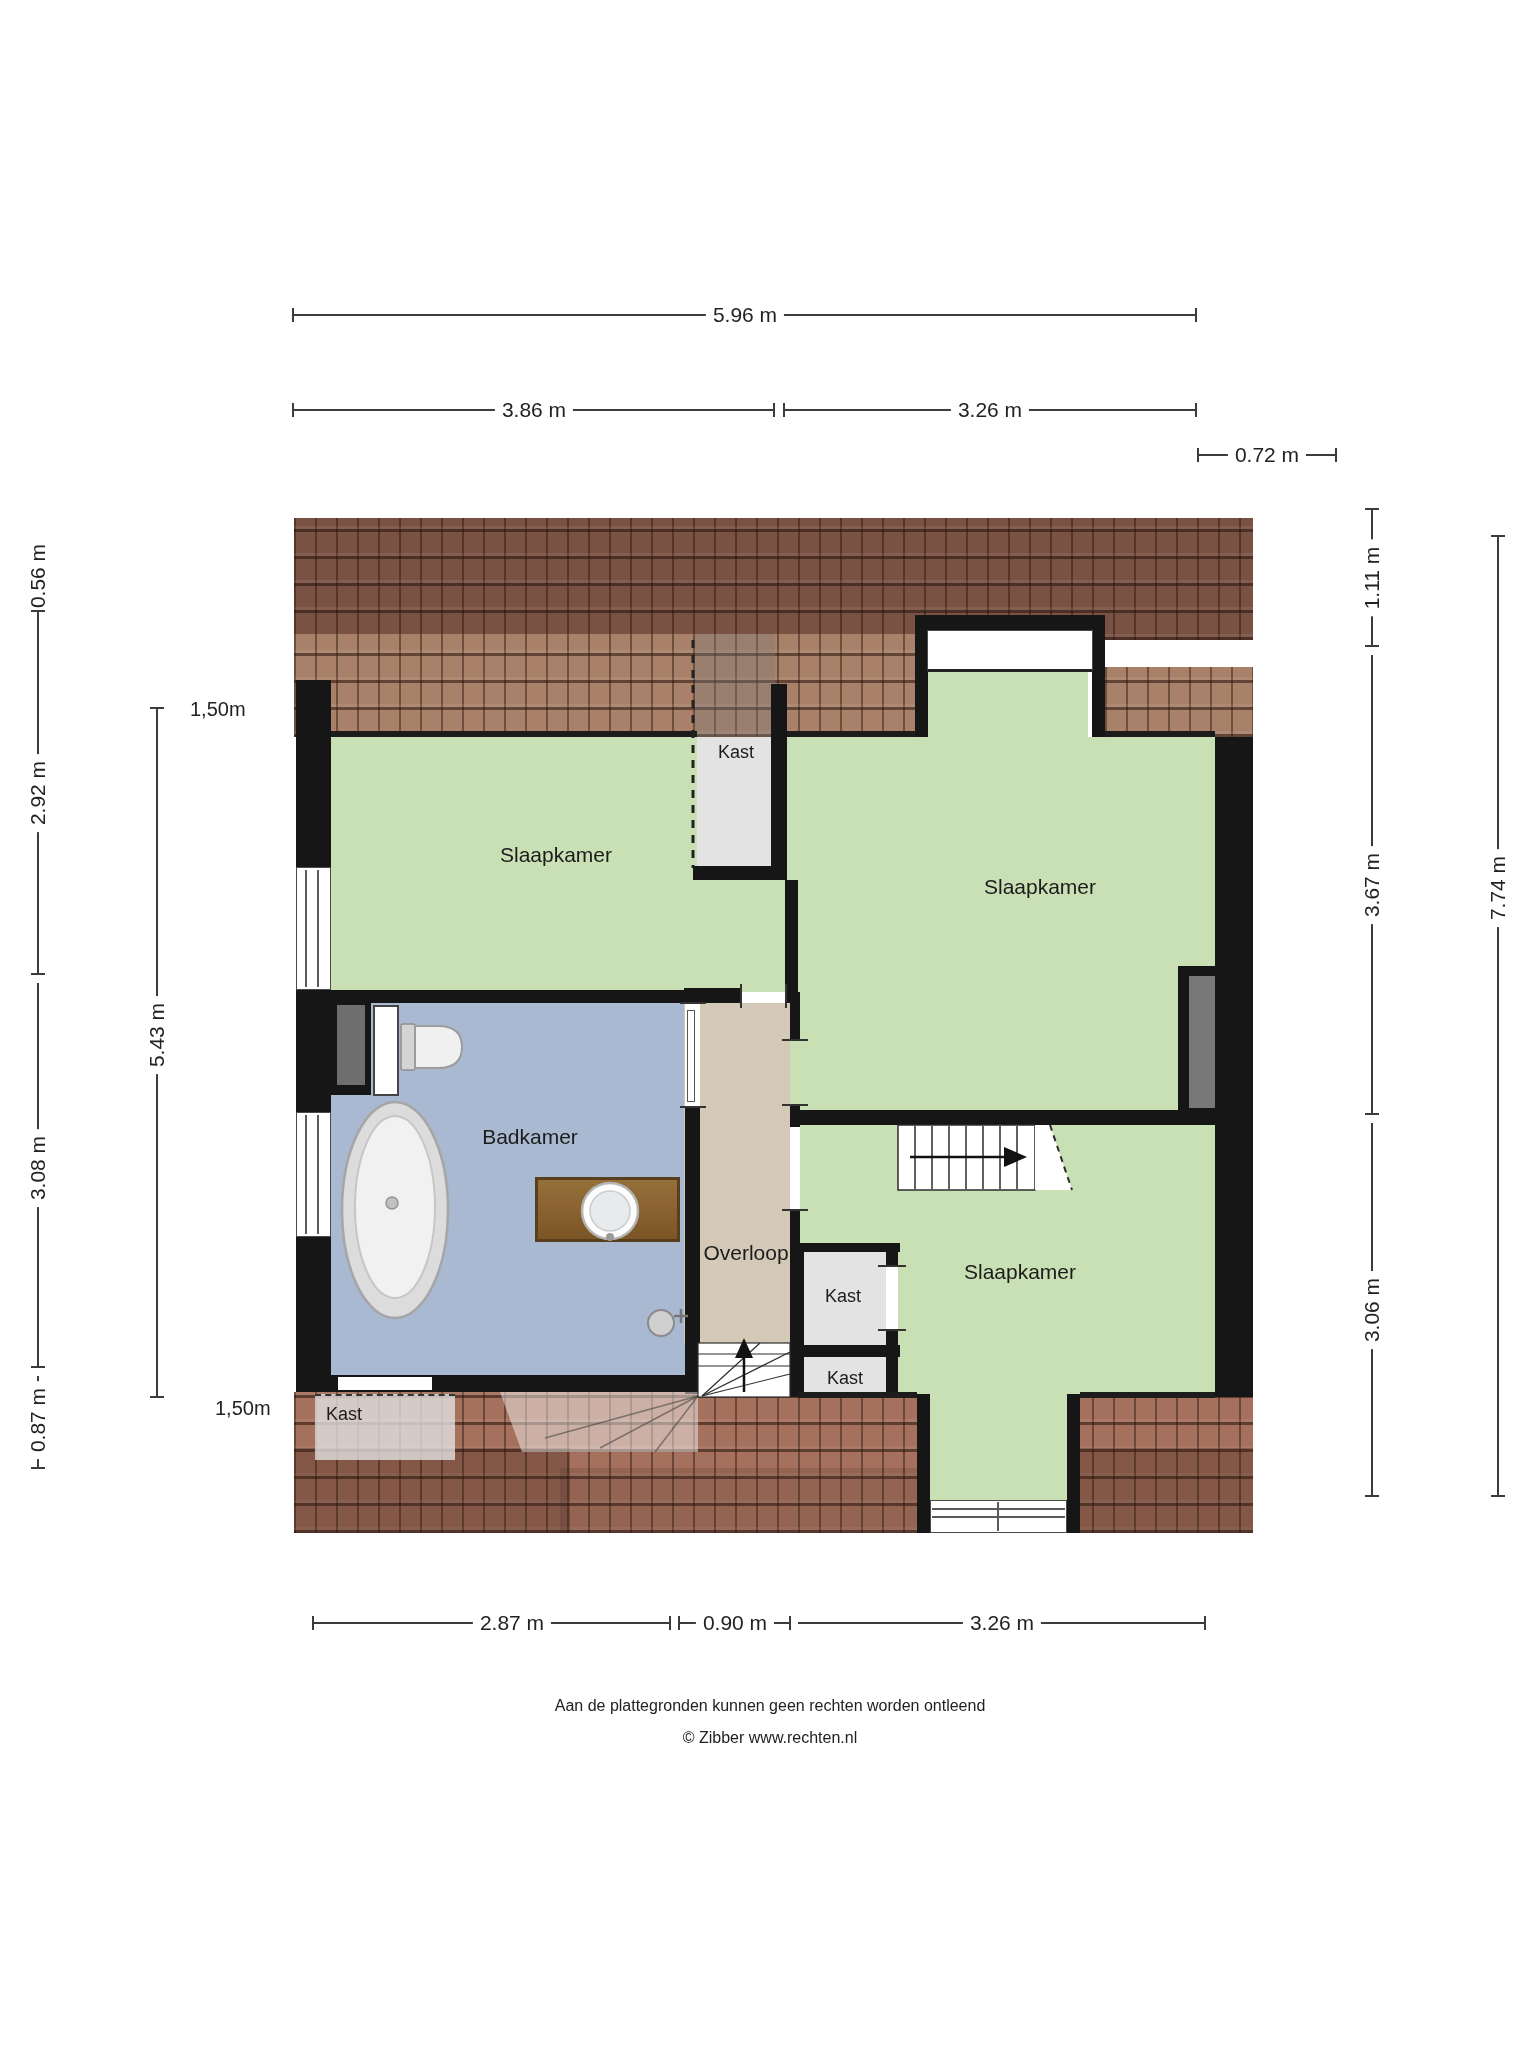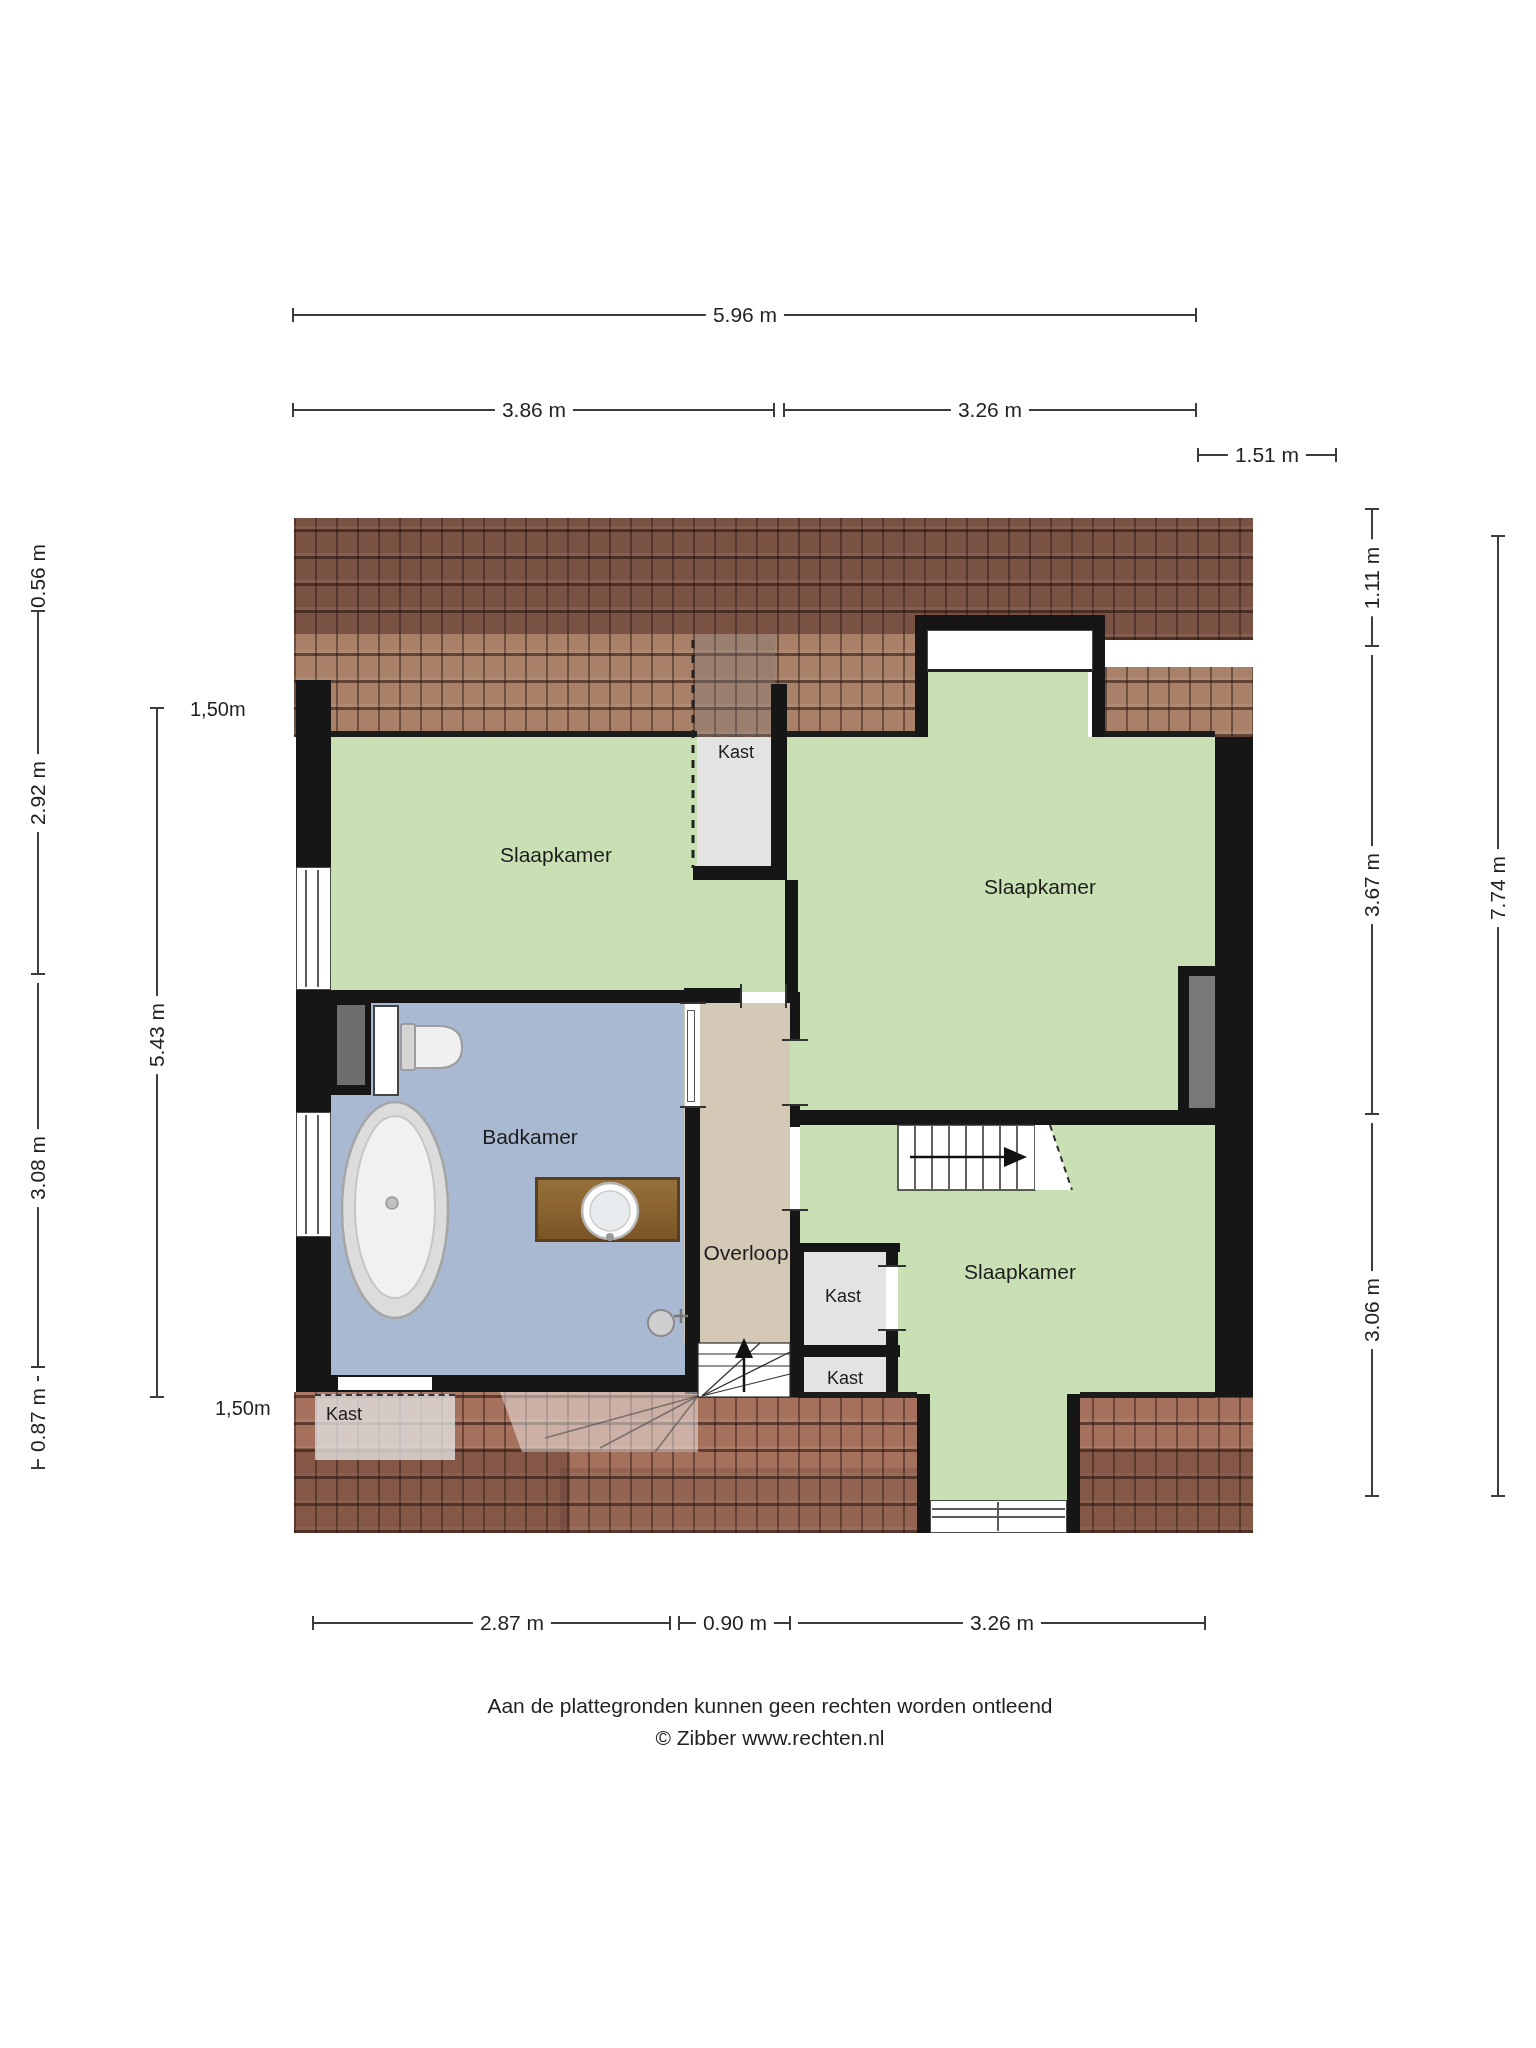--- a/index.html
+++ b/index.html
@@ -16,21 +16,21 @@
   .win{background:#ffffff;border:1px solid #4a4a4a;box-sizing:border-box;}
   .winline{background:#5a5a5a;}
   .floor{box-sizing:border-box;}
   .roomlabel{transform:translate(-50%,-50%);white-space:nowrap;font-size:21px;color:#1c1c1c;text-align:center;}
   .roomlabel.small{font-size:18px;}
   .dimline{background:var(--dim_line,#3c3c3c);}
   .dimlabel{transform:translate(-50%,-50%);white-space:nowrap;font-size:21px;color:#222;
             background:#fff;padding:1px 7px;}
   .dimlabel.v{transform:translate(-50%,-50%) rotate(-90deg);}
   .hr-label{font-size:20px;color:#222;white-space:nowrap;transform:translate(0,-50%);}
-  .footer{transform:translate(-50%,-50%);white-space:nowrap;font-size:21px;color:#222;}
+  .footer{transform:translate(-50%,-50%);white-space:nowrap;font-size:16px;color:#222;}
   svg{position:absolute;left:0;top:0;}
 </style>
 </head>
 <body>
 
 <div class="abs tiles" style="left:294px;top:518px;width:959px;height:122px;background-color:var(--roof_dark,#7a5244);"></div>
 <div class="abs tiles" style="left:294px;top:634px;width:623px;height:103px;background-color:var(--roof_light,#a98168);"></div>
 <div class="abs tiles" style="left:1105px;top:667px;width:148px;height:70px;background-color:var(--roof_light,#a98168);"></div>
 <div class="abs" style="left:695px;top:634px;width:80px;height:103px;background:rgba(125,125,125,.33);"></div>
 <div class="abs tiles" style="left:294px;top:1392px;width:959px;height:141px;background-color:var(--roof_bottom,#a5705c);"></div>
@@ -217,21 +217,21 @@
 <div>
   <div class="abs dimline" style="left:783px;top:409px;width:414px;height:2px;"></div>
   <div class="abs dimline" style="left:783px;top:403px;width:2px;height:14px;"></div>
   <div class="abs dimline" style="left:1195px;top:403px;width:2px;height:14px;"></div>
   <div class="abs dimlabel" style="left:990px;top:410px;">3.26 m</div>
 </div>
 <div>
   <div class="abs dimline" style="left:1197px;top:454px;width:140px;height:2px;"></div>
   <div class="abs dimline" style="left:1197px;top:448px;width:2px;height:14px;"></div>
   <div class="abs dimline" style="left:1335px;top:448px;width:2px;height:14px;"></div>
-  <div class="abs dimlabel" style="left:1267px;top:455px;">1.51 m</div>
+  <div class="abs dimlabel" style="left:1267px;top:455px;">0.72 m</div>
 </div>
 
 <div>
   <div class="abs dimline" style="left:37px;top:540px;width:2px;height:70px;"></div>
   <div class="abs dimline" style="left:31px;top:540px;width:14px;height:2px;"></div>
   <div class="abs dimlabel v" style="left:38px;top:576px;">0.56 m</div>
 </div>
 <div>
   <div class="abs dimline" style="left:37px;top:610px;width:2px;height:365px;"></div>
   <div class="abs dimline" style="left:31px;top:610px;width:14px;height:2px;"></div>

